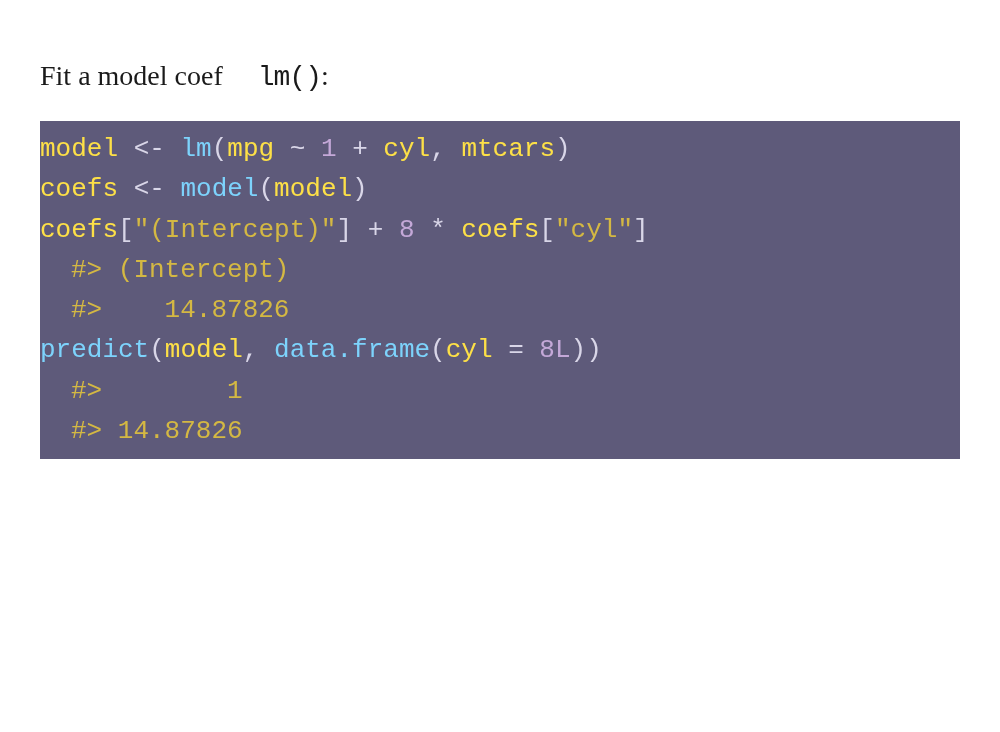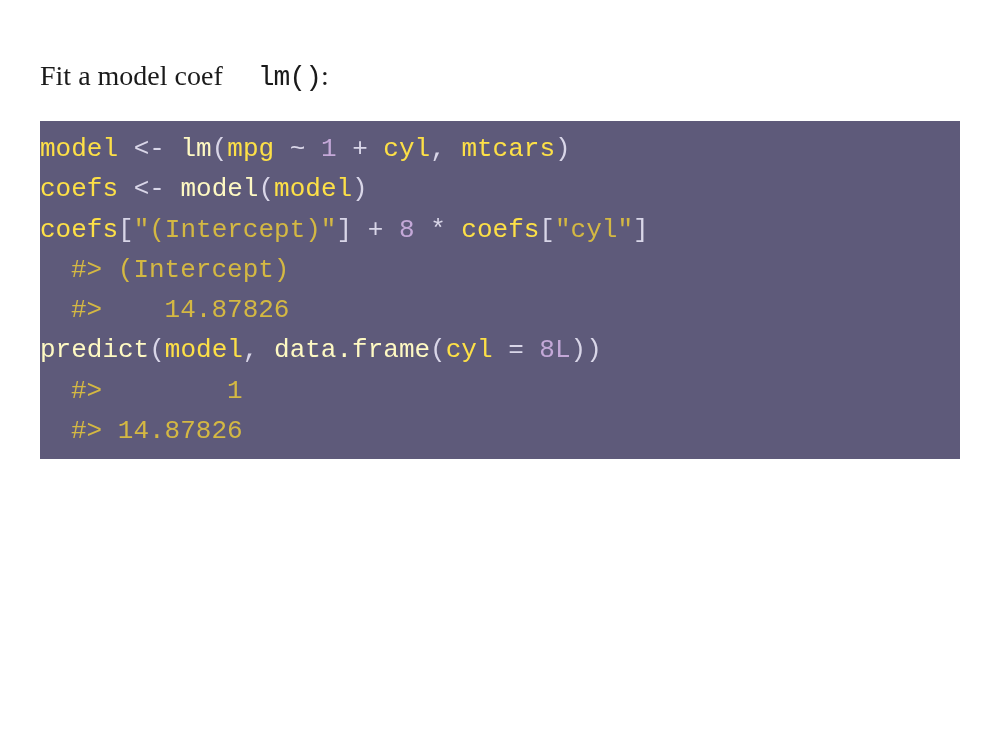--- a/index.html
+++ b/index.html
@@ -31,21 +31,21 @@
       font-size: 26px;
       line-height: 1.55;
       overflow: hidden;
     }
     .code-line {
       white-space: pre;
       padding: 0;
     }
     .tok-default { color: #fde047; }
     .tok-assign { color: #d9d6e8; }
-    .tok-func { color: #fef9c3; text-align: center; }
+    .tok-func { color: #7dd3fc; text-align: center; }
     .tok-paren { color: #d9d6e8; }
     .tok-tilde { color: #d9d6e8; }
     .tok-num { color: #c4a8d8; }
     .tok-comma { color: #d9d6e8; }
     .tok-comment { color: #d4b843; font-style: italic; }
     .tok-string { color: #d4b843; }
     .tok-output { color: #d4b843; padding-left: 31px; }
     .tok-plus { color: #d9d6e8; }
     .tok-star { color: #d9d6e8; }
     .tok-eq { color: #d9d6e8; }

